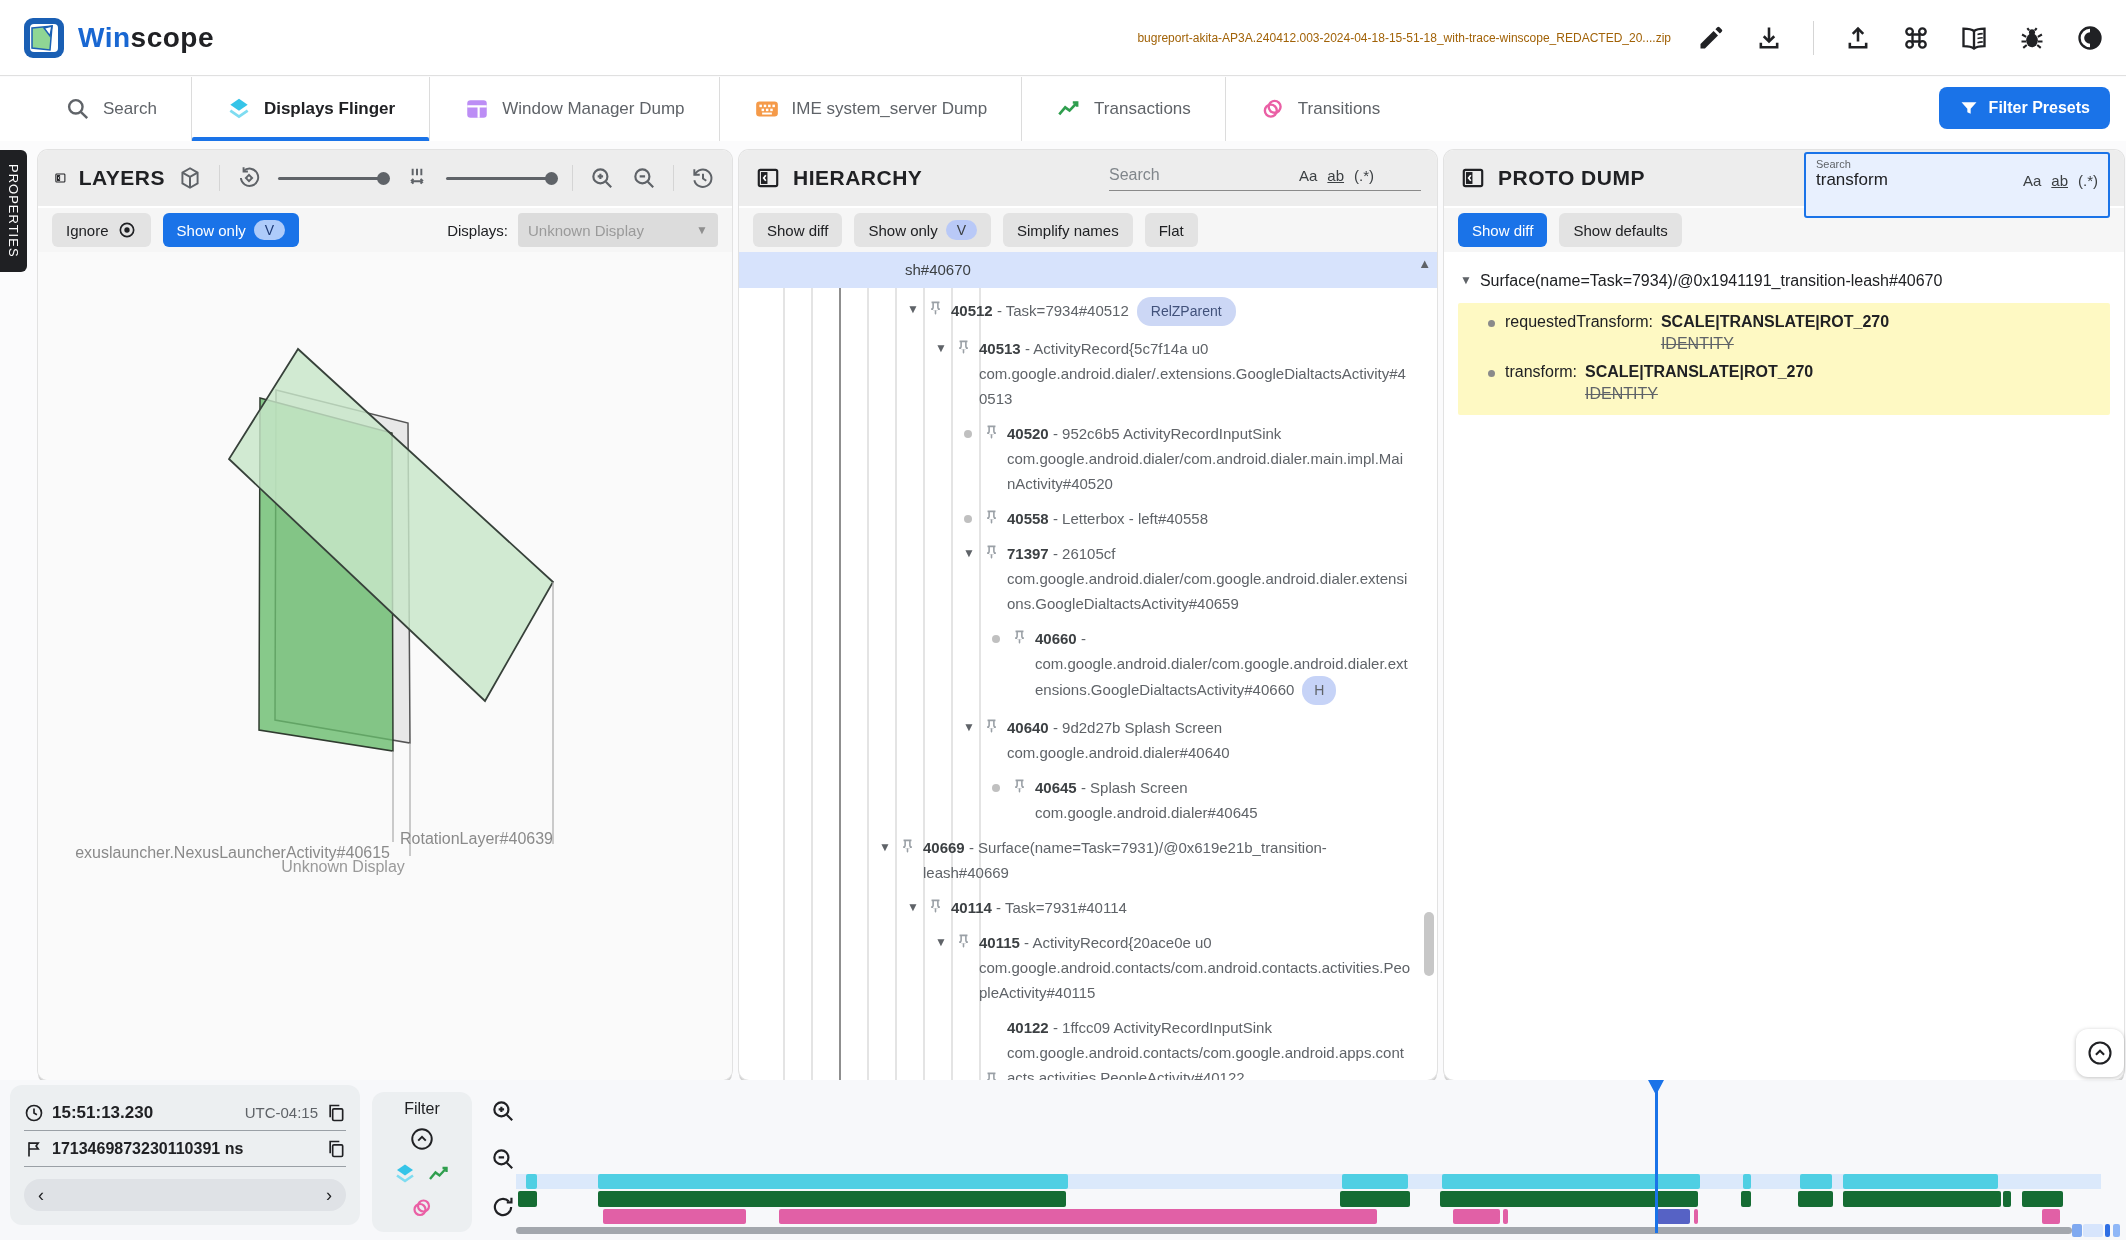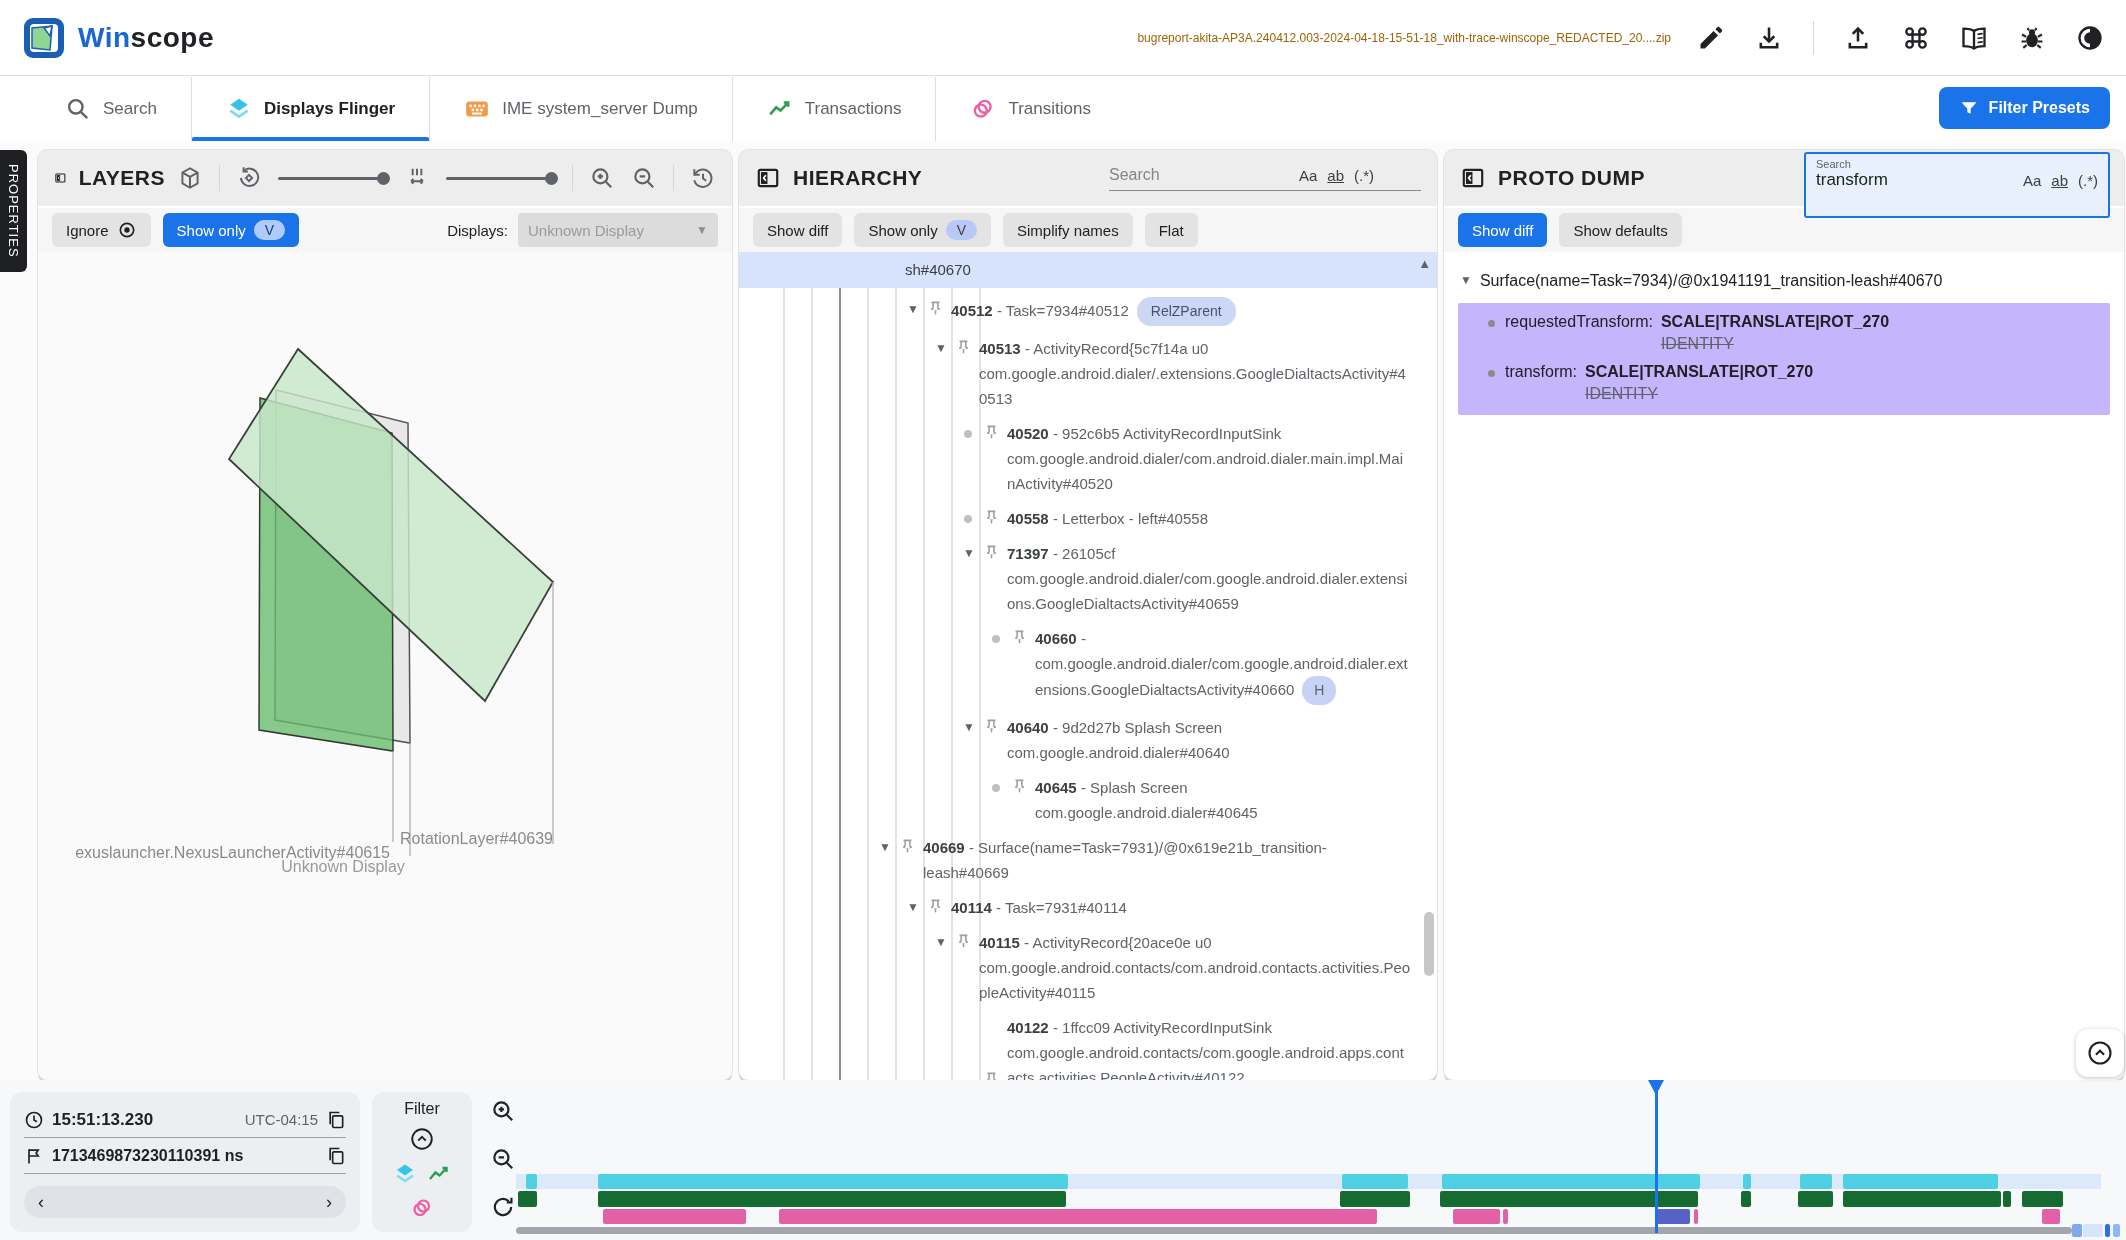--- a/index.html
+++ b/index.html
@@ -93,30 +93,30 @@
   .tlabel { overflow-wrap:anywhere; }
   .nchip { display:inline-block; background:#ccd7f5; color:#41517a; border-radius:14px; padding:2px 14px; margin-left:8px; font-size:14px; }
   .nchip.hchip { color:#5f6368; background:#c6d3f7; padding:2px 12px; }
   .vscroll-up { position:absolute; right:6px; top:4px; color:#5f6368; font-size:13px; }
   .vthumb { position:absolute; right:3px; top:660px; width:10px; height:64px; background:#c7c7c7; border-radius:5px; }
 
   
   .proto-body { padding:10px 14px; font-size:16px; }
   .proto-root { display:flex; align-items:center; gap:8px; color:#202124; padding:6px 2px; cursor:pointer; }
   .proto-root .twisty { width:auto; }
-  .proto-hl { background:#c4b5fd; border-radius:2px; margin-top:4px; padding:10px 10px 12px 28px; }
+  .proto-hl { background:#fef9c3; border-radius:2px; margin-top:4px; padding:10px 10px 12px 28px; }
   .prop { display:grid; grid-template-columns:auto 1fr; column-gap:8px; margin-bottom:10px; }
   .prop .bullet { display:inline-block; width:7px; height:7px; border-radius:50%; background:#8a8a8a; margin:7px 10px 0 2px; }
   .prop .pname { color:#202124; white-space:nowrap; display:flex; align-items:flex-start; }
   .prop .pval { font-weight:700; color:#202124; }
   .prop .pold { grid-column:2; color:#5f6368; text-decoration:line-through; margin-top:4px; }
 
   
   .timeline { position:absolute; left:0; top:1080px; width:2126px; height:160px; background:#f7f8fa; }
-  .ts-card { position:absolute; left:10px; top:12px; width:350px; height:140px; background:#eceff1; border-radius:12px; padding:10px 14px; }
+  .ts-card { position:absolute; left:10px; top:5px; width:350px; height:140px; background:#eceff1; border-radius:12px; padding:10px 14px; }
   .ts-row { display:flex; align-items:center; gap:8px; height:36px; border-bottom:1px solid #9aa0a6; font-size:16px; }
   .ts-row .val { font-weight:700; font-size:17px; }
   .ts-row .tz { margin-left:auto; color:#5f6368; font-size:15px; }
   .ts-row .copy { margin-left:auto; }
   .ts-row.r2 .copy { margin-left:auto; }
   .nav-pill { margin-top:12px; height:32px; background:#dfe2e6; border-radius:16px; display:flex; align-items:center;
     justify-content:space-between; padding:0 14px; font-size:18px; color:#202124; cursor:pointer; }
   .filter-card { position:absolute; left:372px; top:12px; width:100px; height:140px; background:#eceff1; border-radius:12px; padding:8px 10px; }
   .filter-head { display:flex; align-items:center; justify-content:center; gap:8px; font-size:16px;flex-direction:column; }
   .filter-icons { display:flex; justify-content:center; gap:10px; margin-top:10px; flex-wrap:wrap; }
@@ -206,20 +206,27 @@
   </div>
   <div class="tab active">
     <svg viewBox="0 0 24 24">
         <path d="M12 2.5l8 5.5-8 5.5L4 8z" fill="#35c4e8"></path>
         <path d="M4 13.5l8 5.5 8-5.5" fill="none" stroke="#7edcf1" stroke-width="2.6"></path>
       </svg>
     <span>Displays Flinger</span>
   </div>
   <div class="tab">
     <svg viewBox="0 0 24 24">
+        <rect x="3" y="4" width="18" height="16" rx="3" fill="#bc8df5"></rect>
+        <path d="M3 9.5h18M13.5 9.5V20" stroke="#fff" stroke-width="2"></path>
+      </svg>
+    <span>Window Manager Dump</span>
+  </div>
+  <div class="tab">
+    <svg viewBox="0 0 24 24">
         <rect x="2" y="5" width="20" height="14" rx="3" fill="#f59a49"></rect>
         <g fill="#fff">
           <rect x="5" y="8" width="2.3" height="2.3"></rect>
           <rect x="9" y="8" width="2.3" height="2.3"></rect>
           <rect x="13" y="8" width="2.3" height="2.3"></rect>
           <rect x="17" y="8" width="2.3" height="2.3"></rect>
           <rect x="7" y="11.7" width="2.3" height="2.3"></rect>
           <rect x="11" y="11.7" width="2.3" height="2.3"></rect>
           <rect x="15" y="11.7" width="2.3" height="2.3"></rect>
           <rect x="7.5" y="15.3" width="9" height="1.8"></rect>

